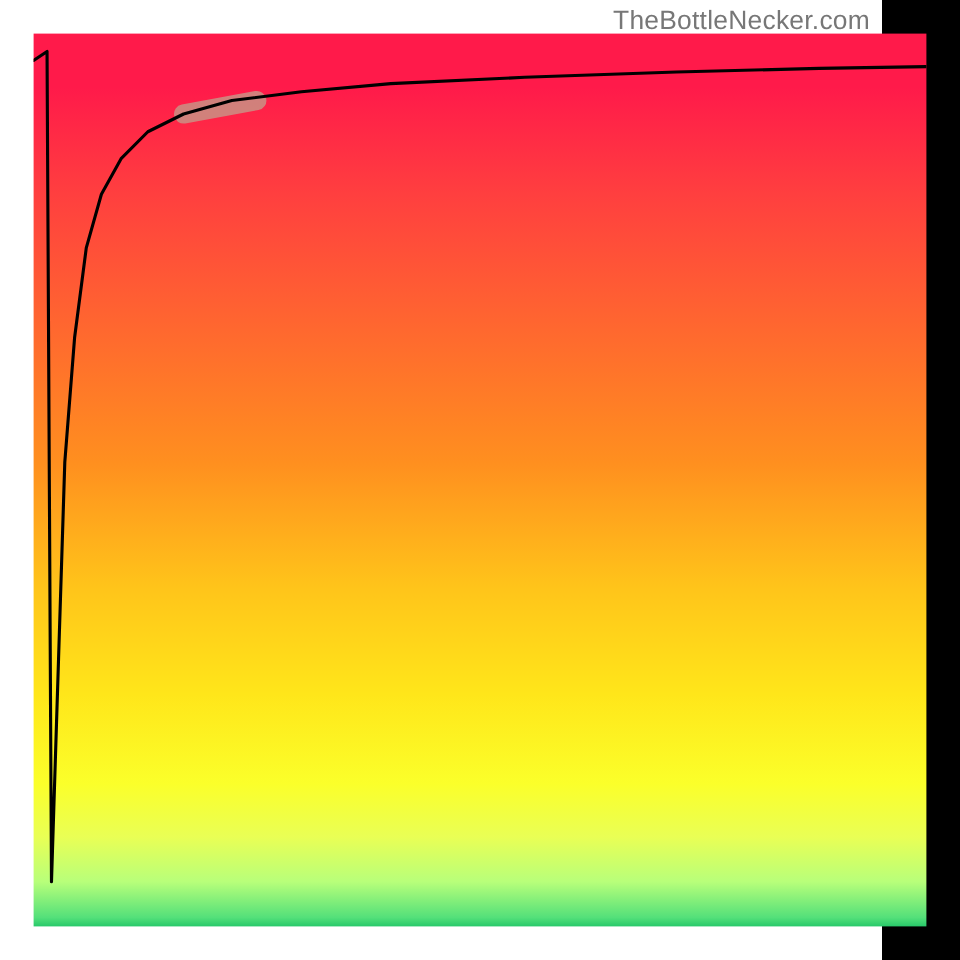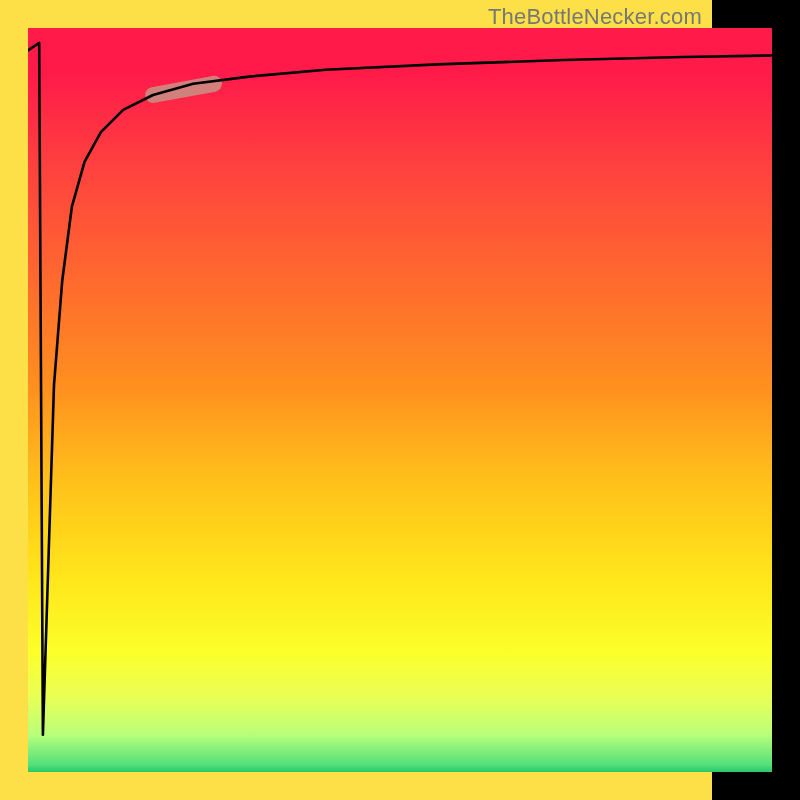--- a/index.html
+++ b/index.html
@@ -8,21 +8,22 @@
     width: 800px;
     height: 800px;
     overflow: hidden;
     background: #000;
     font-family: Arial, Helvetica, sans-serif;
   }
   .chart-wrap {
     position: relative;
     width: 712px;
     height: 800px;
-    background: #fde047;
+    background: #ffffff;
+    padding-left: 23px;
   }
   .plot-area {
     position: absolute;
     left: 28px;
     top: 28px;
     width: 744px;
     height: 744px;
     
     background: linear-gradient(
       to bottom,

